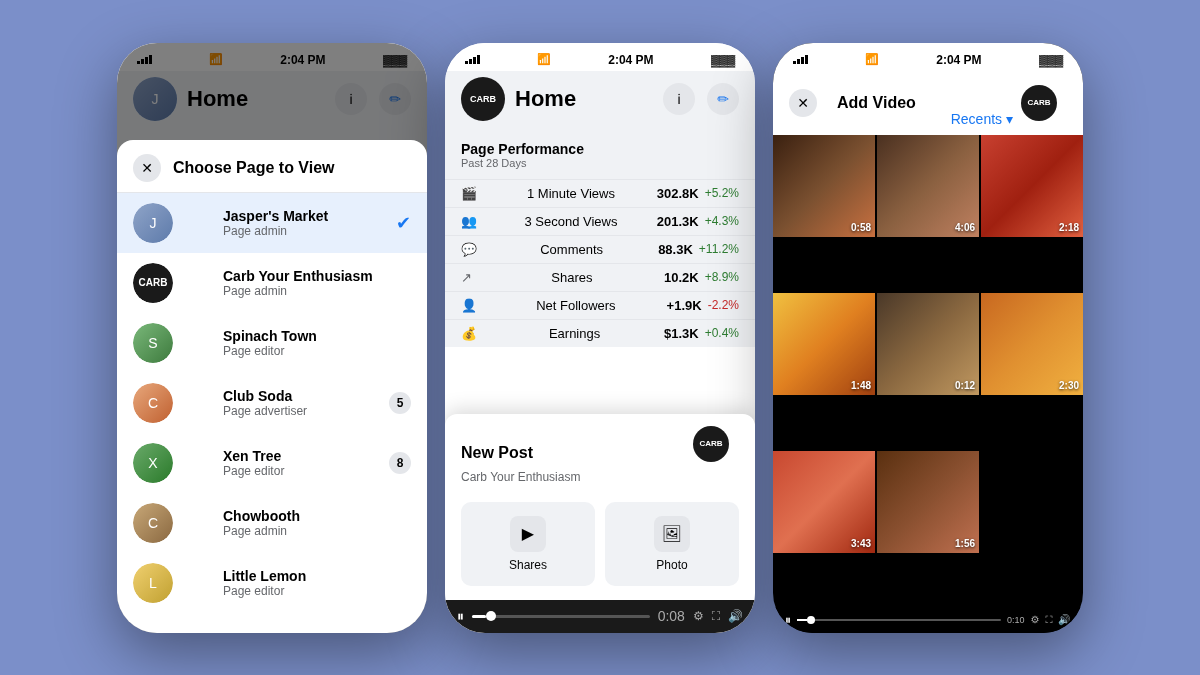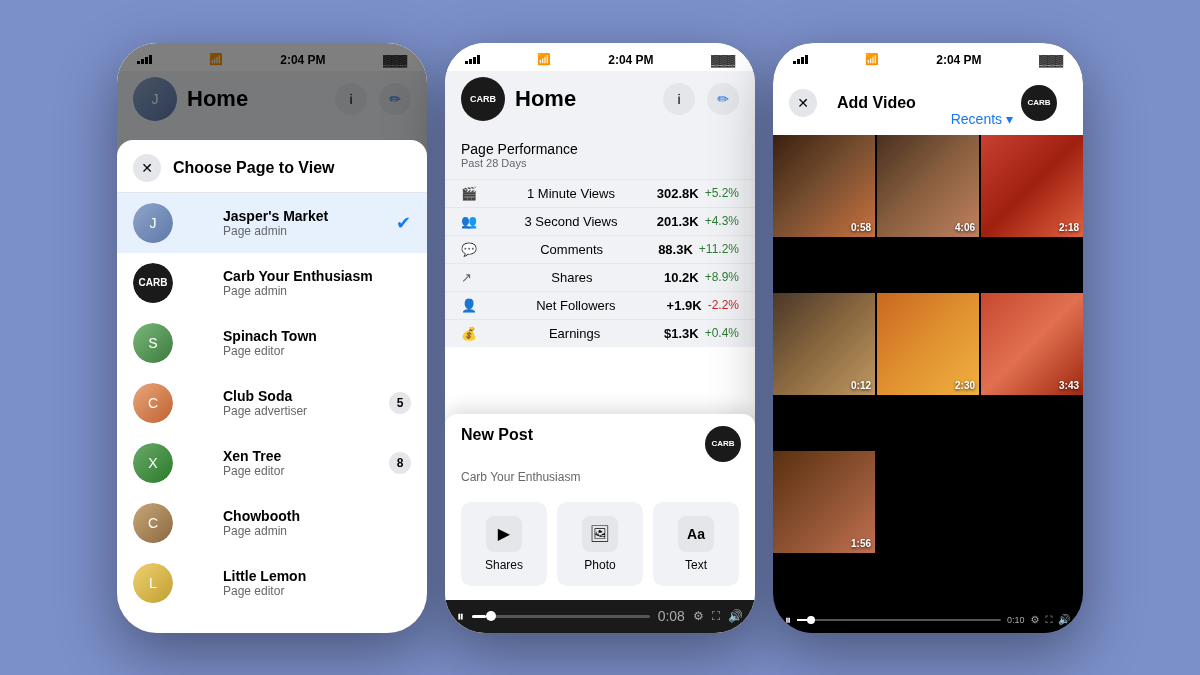--- a/index.html
+++ b/index.html
@@ -71,21 +71,21 @@
       width: 32px; height: 32px; border-radius: 50%;
       background: #e4e6ea;
       display: flex; align-items: center; justify-content: center;
       font-size: 14px; cursor: pointer;
     }
 
     .page-performance {
       padding: 10px 16px;
       background: #f0f2f5;
     }
-    .page-performance h3 { font-size: 14px; font-weight: 400; }
+    .page-performance h3 { font-size: 14px; font-weight: 700; }
     .page-performance p { font-size: 11px; color: #65676b; }
     .perf-row {
       display: flex; align-items: center;
       padding: 6px 16px;
       border-top: 1px solid #e4e6ea;
       background: #f0f2f5;
     }
     .perf-row .perf-icon { margin-right: 8px; font-size: 13px; color: #65676b; }
     .perf-row .perf-label { font-size: 13px; flex: 1; text-align: center; }
     .perf-row .perf-val { font-size: 13px; font-weight: 600; margin-right: 6px; }
@@ -163,22 +163,22 @@
     
     .new-post-section {
       background: #fff;
       border-radius: 12px 12px 0 0;
       position: absolute;
       bottom: 0; left: 0; right: 0;
       z-index: 5;
       box-shadow: 0 -4px 20px rgba(0,0,0,0.15);
     }
     .new-post-header {
-      display: flex; align-items: flex-start;
-      padding: 12px 4px 8px 16px;
+      display: flex; align-items: flex-end;
+      padding: 12px 16px 8px 16px;
     }
     .new-post-title { font-size: 16px; font-weight: 700; flex: 1; }
     .new-post-subtitle { font-size: 12px; color: #65676b; padding: 0 16px 10px 16px; }
     .post-options {
       display: flex; gap: 10px;
       padding: 8px 16px 14px 16px;
     }
     .post-option-btn {
       flex: 1;
       background: #f0f2f5;
@@ -473,24 +473,20 @@
       <div class="new-post-subtitle">Carb Your Enthusiasm</div>
       <div class="post-options">
         <div class="post-option-btn">
           <div class="post-option-icon">▶</div>
           <span class="post-option-label">Shares</span>
         </div>
         <div class="post-option-btn">
           <div class="post-option-icon">🖼</div>
           <span class="post-option-label">Photo</span>
         </div>
-        <div class="post-option-btn">
-          <div class="post-option-icon" style="font-size:14px;font-weight:bold;">Aa</div>
-          <span class="post-option-label">Text</span>
-        </div>
       </div>
 
       <div class="video-bar">
         <span class="video-play-btn">⏸</span>
         <div class="video-progress">
           <div class="video-progress-fill"></div>
           <div class="progress-dot"></div>
         </div>
         <span class="video-time">0:08</span>
         <div class="video-controls">
@@ -532,20 +528,24 @@
       </div>
       <div class="video-thumb">
         <div class="video-thumb-color thumb-food3"></div>
         <span class="video-duration">4:06</span>
       </div>
       <div class="video-thumb">
         <div class="video-thumb-color thumb-food4"></div>
         <span class="video-duration">2:18</span>
       </div>
       <div class="video-thumb">
+        <div class="video-thumb-color thumb-food5"></div>
+        <span class="video-duration">1:48</span>
+      </div>
+      <div class="video-thumb">
         <div class="video-thumb-color thumb-food6"></div>
         <span class="video-duration">0:12</span>
       </div>
       <div class="video-thumb">
         <div class="video-thumb-color thumb-food7"></div>
         <span class="video-duration">2:30</span>
       </div>
       <div class="video-thumb">
         <div class="video-thumb-color thumb-food8"></div>
         <span class="video-duration">3:43</span>

